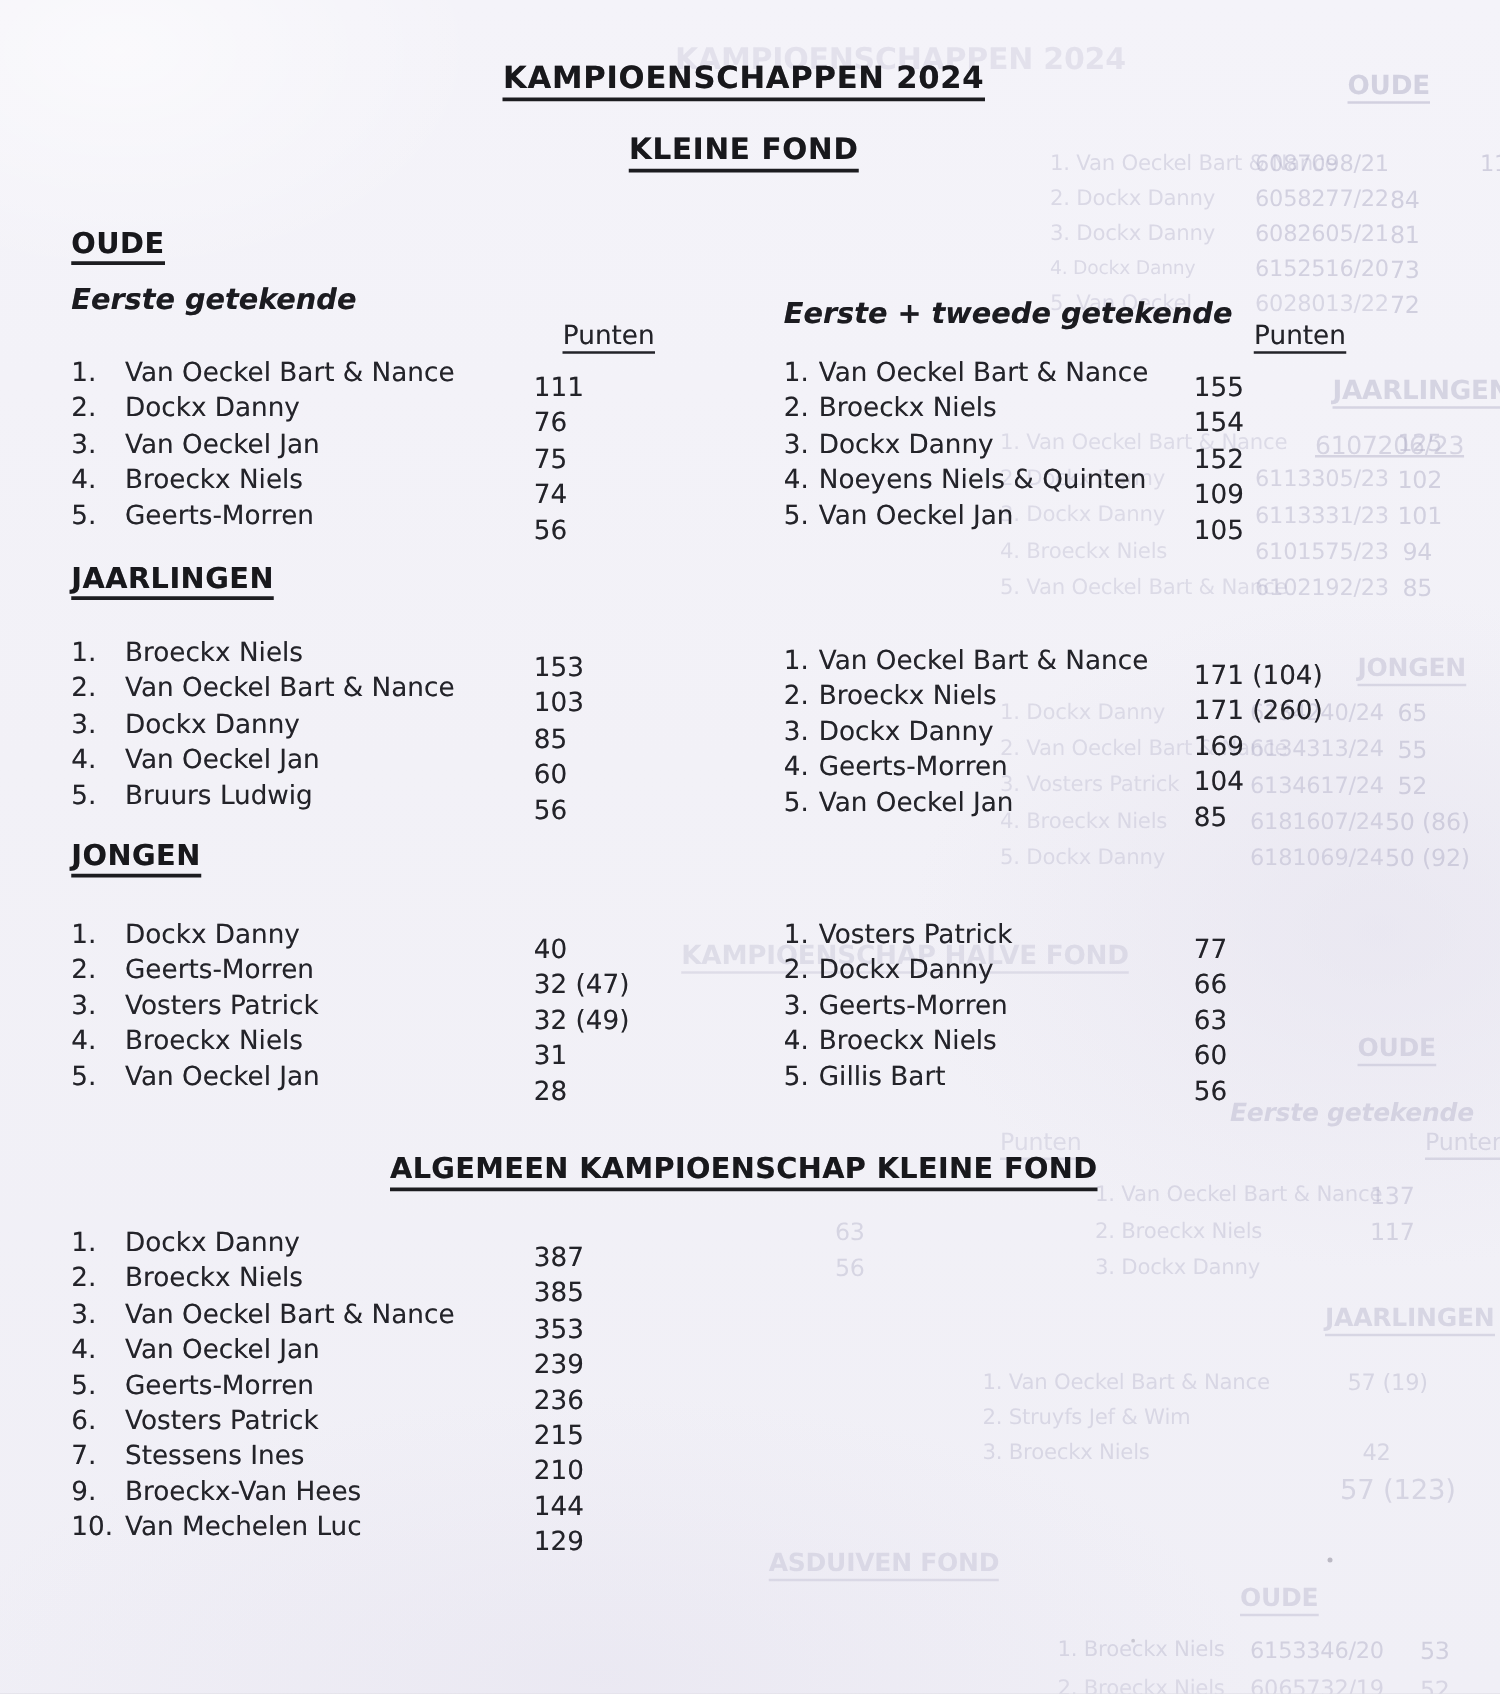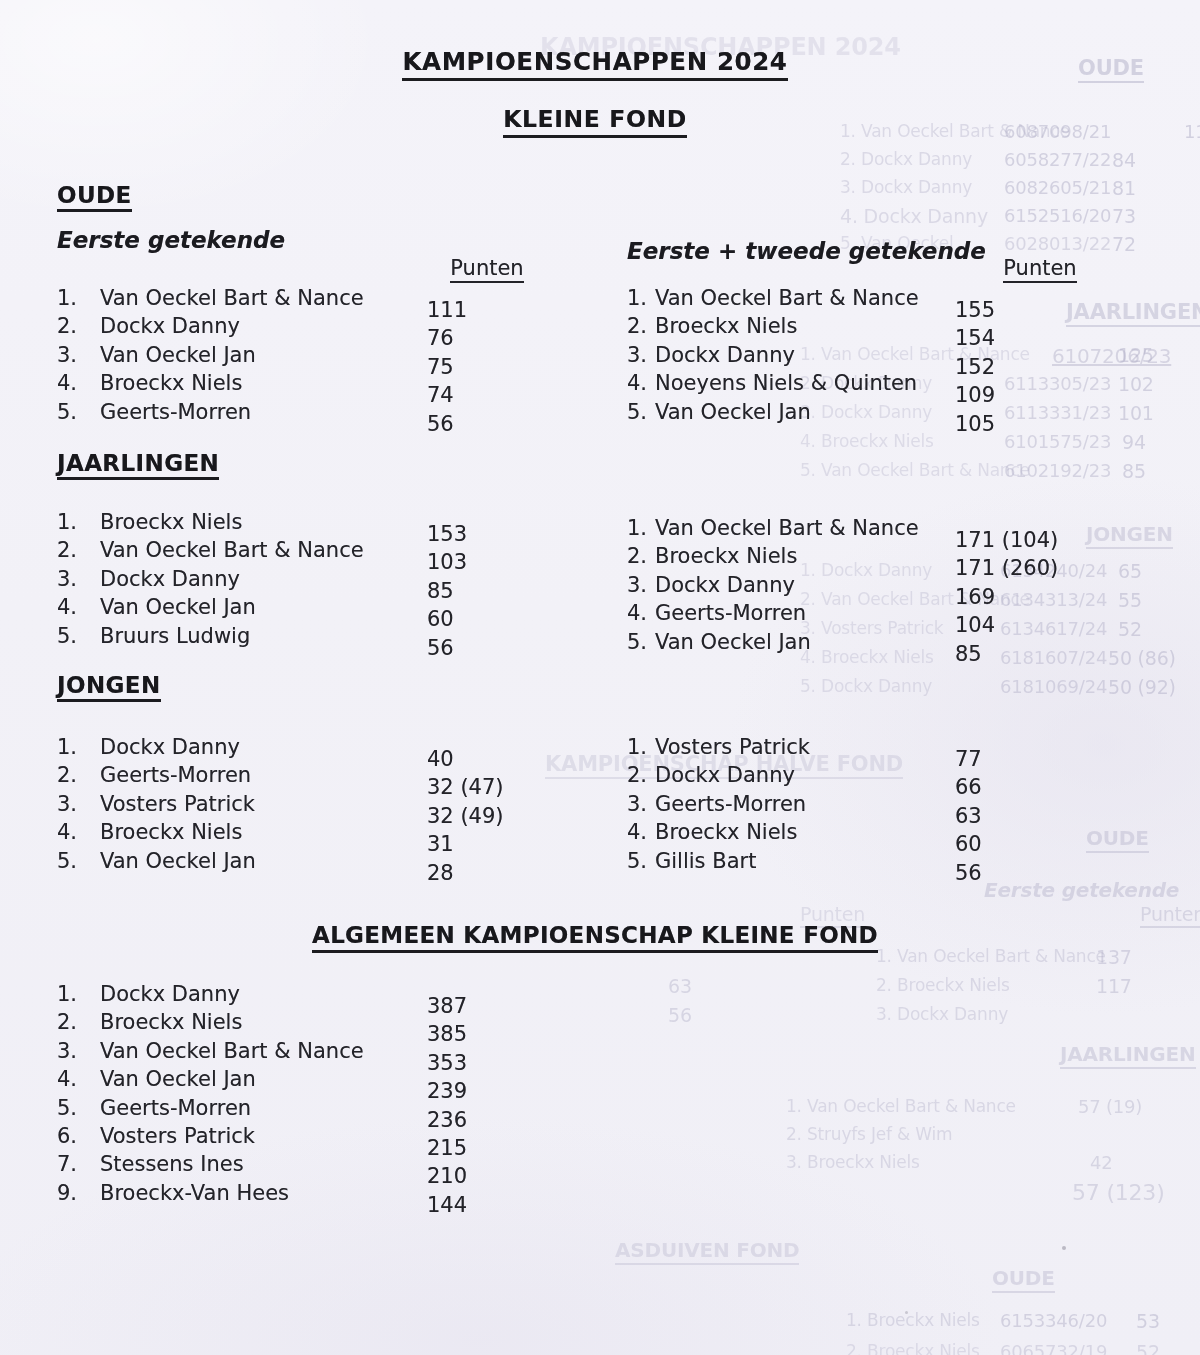--- a/index.html
+++ b/index.html
@@ -61,21 +61,21 @@
 <body>
 
 <div id="page">
 
   <div id="bleed-layer">
       <span class="bleed b-b" style="left: 540px; top: 33px; font-size: 24px; opacity: 0.25;">KAMPIOENSCHAPPEN 2024</span>
       <span class="bleed b-b b-u" style="left: 1078px; top: 56px; font-size: 21px; opacity: 0.5;">OUDE</span>
       <span class="bleed " style="left: 840px; top: 121px; font-size: 17px; opacity: 0.38;">1.  Van Oeckel Bart &amp; Nance</span>
       <span class="bleed " style="left: 840px; top: 149px; font-size: 17px; opacity: 0.38;">2.  Dockx Danny</span>
       <span class="bleed " style="left: 840px; top: 177px; font-size: 17px; opacity: 0.38;">3.  Dockx Danny</span>
-      <span class="bleed " style="left: 840px; top: 205px; font-size: 19px; opacity: 0.38;">4.  Dockx Danny</span>
+      <span class="bleed " style="left: 840px; top: 205px; font-size: 15px; opacity: 0.38;">4.  Dockx Danny</span>
       <span class="bleed " style="left: 840px; top: 233px; font-size: 17px; opacity: 0.35;">5.  Van Oeckel</span>
       <span class="bleed " style="left: 1004px; top: 121px; font-size: 18px; opacity: 0.5;">6087098/21</span>
       <span class="bleed " style="left: 1004px; top: 149px; font-size: 18px; opacity: 0.5;">6058277/22</span>
       <span class="bleed " style="left: 1004px; top: 177px; font-size: 18px; opacity: 0.5;">6082605/21</span>
       <span class="bleed " style="left: 1004px; top: 205px; font-size: 18px; opacity: 0.5;">6152516/20</span>
       <span class="bleed " style="left: 1004px; top: 233px; font-size: 18px; opacity: 0.42;">6028013/22</span>
       <span class="bleed " style="left: 1164px; top: 121px; font-size: 18px; opacity: 0.52; padding-left: 20px;">110</span>
       <span class="bleed " style="left: 1112px; top: 149px; font-size: 19px; opacity: 0.52;">84</span>
       <span class="bleed " style="left: 1112px; top: 177px; font-size: 19px; opacity: 0.52;">81</span>
       <span class="bleed " style="left: 1112px; top: 205px; font-size: 19px; opacity: 0.52;">73</span>
@@ -340,18 +340,22 @@
           <span class="pts">215</span>
         </div>
         <div class="row">
           <span class="rank">7.</span><span class="name">Stessens Ines</span>
           <span class="pts">210</span>
         </div>
         <div class="row">
           <span class="rank">9.</span><span class="name">Broeckx-Van Hees</span>
           <span class="pts">144</span>
         </div>
+        <div class="row">
+          <span class="rank">10.</span><span class="name">Van Mechelen Luc</span>
+          <span class="pts">129</span>
+        </div>
       </div>
 
     <div class="speck" style="left:1062px;top:1246px;width:4px;height:4px;opacity:.55;"></div>
     <div class="speck" style="left:905px;top:1311px;width:3px;height:3px;opacity:.4;"></div>
   </div>
 </div>
 
 </body></html>

